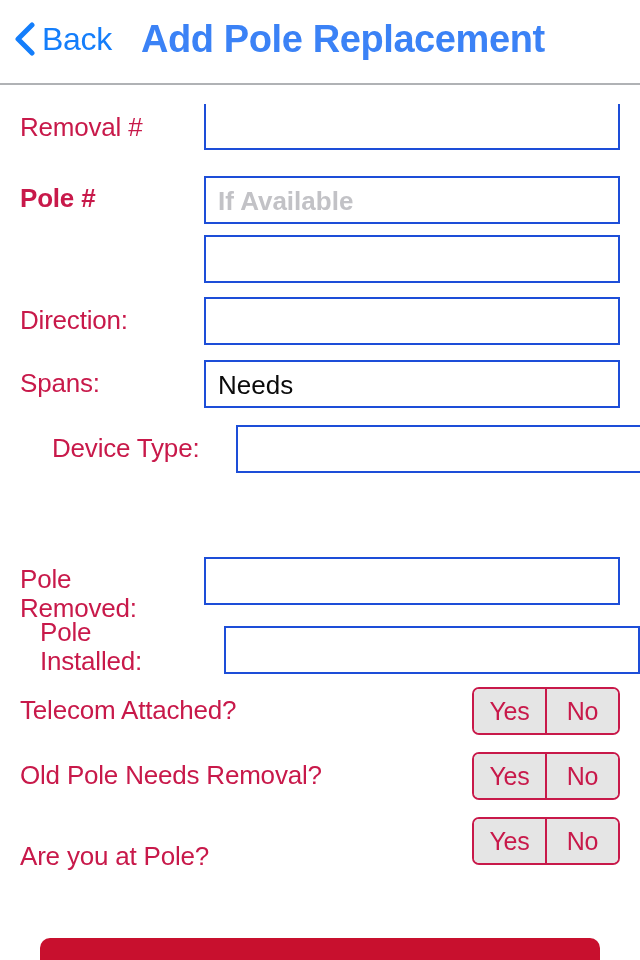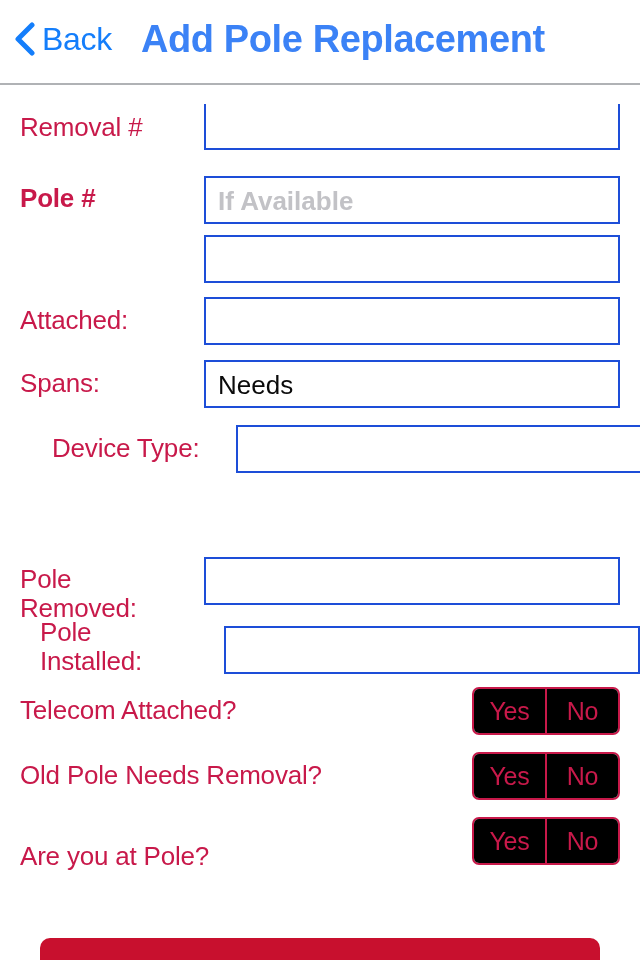--- a/index.html
+++ b/index.html
@@ -126,21 +126,21 @@
     background: #ffffff;
   }
   .segment {
     flex: 1 1 50%;
     display: flex;
     align-items: center;
     justify-content: center;
     font-size: 25px;
     color: #c8194a;
     cursor: pointer;
-    background: #000000;
+    background: #e5e5e5;
     letter-spacing: -0.2px;
   }
   .segment.divider {
     border-left: 2px solid #c8194a;
   }
 
   
   .submit-button {
     position: absolute;
     left: 40px;
@@ -191,21 +191,21 @@
     </div>
   </div>
 
   <div class="row" style="top:130px;height:63px;">
     <div class="text-field" style="top:20px;">
       <span class="value"></span>
     </div>
   </div>
 
   <div class="row" style="top:193px;height:62px;">
-    <div class="row-label" style="top:27px;">Attached:</div>
+    <div class="row-label" style="top:27px;">Direction:</div>
     <div class="text-field" style="top:19px;">
       <span class="value"></span>
     </div>
   </div>
 
   <div class="row" style="top:255px;height:65px;">
     <div class="row-label" style="top:28px;">Spans:</div>
     <div class="text-field" style="top:20px;">
       <span class="value">Needs</span>
     </div>

